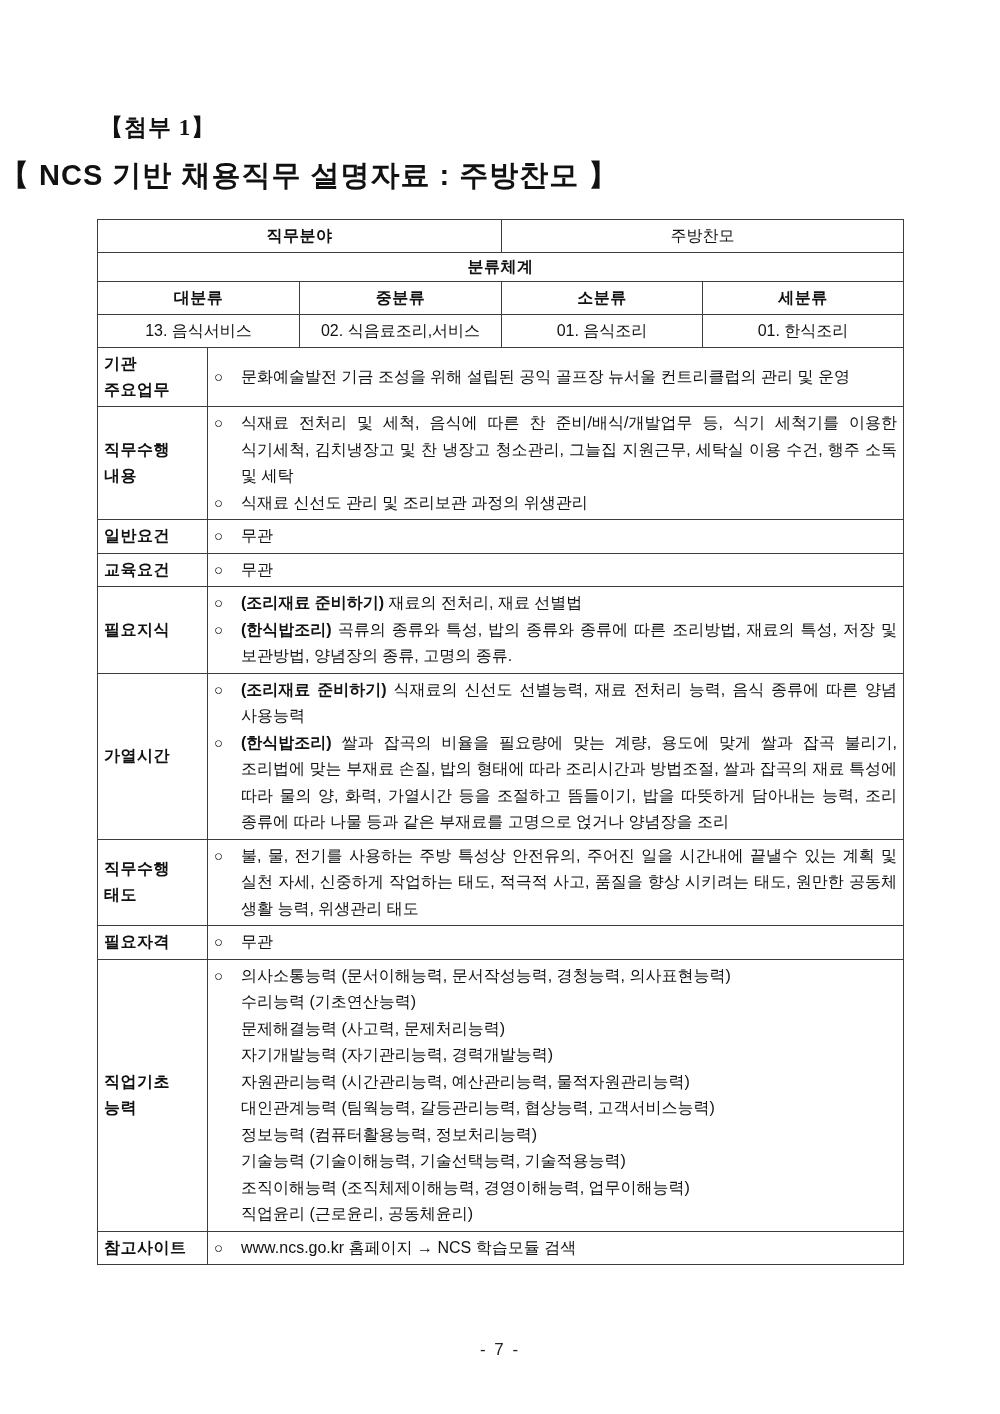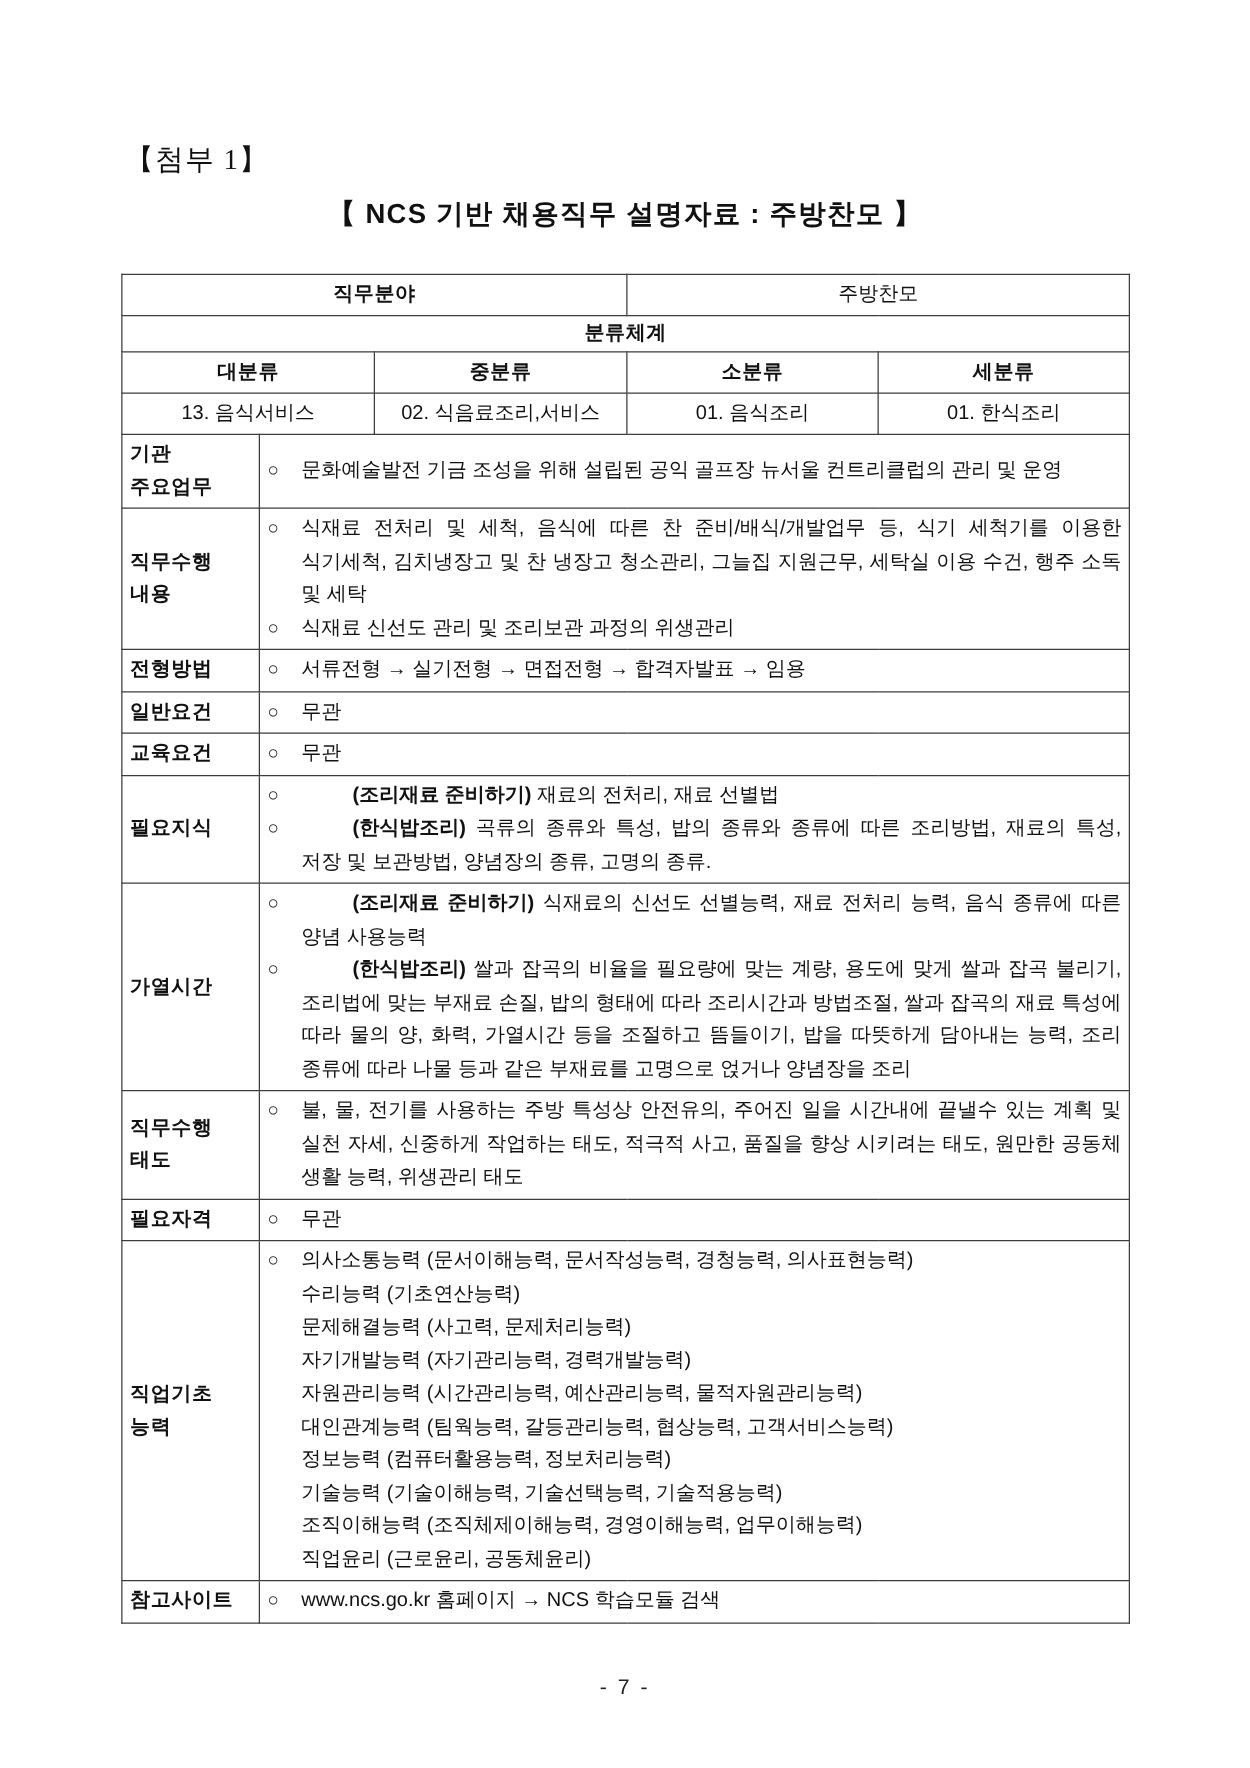--- a/index.html
+++ b/index.html
@@ -15,30 +15,29 @@
     height: 1414px;
     background: #ffffff;
     overflow: hidden;
   }
   .attachment-label {
     position: absolute;
     left: 100px;
     top: 112px;
     font-family: "Liberation Serif", "DejaVu Serif", serif;
     font-size: 23px;
-    font-weight: 400;
+    font-weight: 700;
     letter-spacing: 1px;
   }
   .doc-title {
     position: absolute;
     left: 0;
     top: 156px;
     width: 100%;
-    text-align: center;
-    font-size: 22px;
+    font-size: 29px;
     font-weight: 700;
     letter-spacing: 1px;
   }
   table.job-table {
     position: absolute;
     left: 97px;
     top: 219px;
     width: 806px;
     border-collapse: collapse;
     table-layout: fixed;
@@ -74,21 +73,21 @@
     text-align: justify;
     word-break: keep-all;
     line-height: 26.5px;
   }
   .item .bullet {
     display: inline-block;
     width: 27px;
     margin-left: -27px;
     font-size: 15px;
   }
-  .item b { letter-spacing: 0; margin-left: 41px; }
+  .item b { letter-spacing: 0; }
   .page-number {
     position: absolute;
     left: 0;
     top: 1340px;
     width: 100%;
     text-align: center;
     font-size: 17px;
     letter-spacing: 2px;
     color: #222222;
   }
@@ -136,26 +135,20 @@
           <td class="label-cell">기관<br>주요업무</td>
           <td class="content-cell" colspan="4">
             <div class="item"><span class="bullet">○</span>문화예술발전 기금 조성을 위해 설립된 공익 골프장 뉴서울 컨트리클럽의 관리 및 운영</div>
           </td>
         </tr>
         <tr>
           <td class="label-cell">직무수행<br>내용</td>
           <td class="content-cell" colspan="4">
             <div class="item"><span class="bullet">○</span>식재료 전처리 및 세척, 음식에 따른 찬 준비/배식/개발업무 등, 식기 세척기를 이용한 식기세척, 김치냉장고 및 찬 냉장고 청소관리, 그늘집 지원근무, 세탁실 이용 수건, 행주 소독 및 세탁</div>
             <div class="item"><span class="bullet">○</span>식재료 신선도 관리 및 조리보관 과정의 위생관리</div>
-          </td>
-        </tr>
-        <tr>
-          <td class="label-cell">전형방법</td>
-          <td class="content-cell" colspan="4">
-            <div class="item"><span class="bullet">○</span>서류전형 → 실기전형 → 면접전형 → 합격자발표 → 임용</div>
           </td>
         </tr>
         <tr>
           <td class="label-cell">일반요건</td>
           <td class="content-cell" colspan="4">
             <div class="item"><span class="bullet">○</span>무관</div>
           </td>
         </tr>
         <tr>
           <td class="label-cell">교육요건</td>

